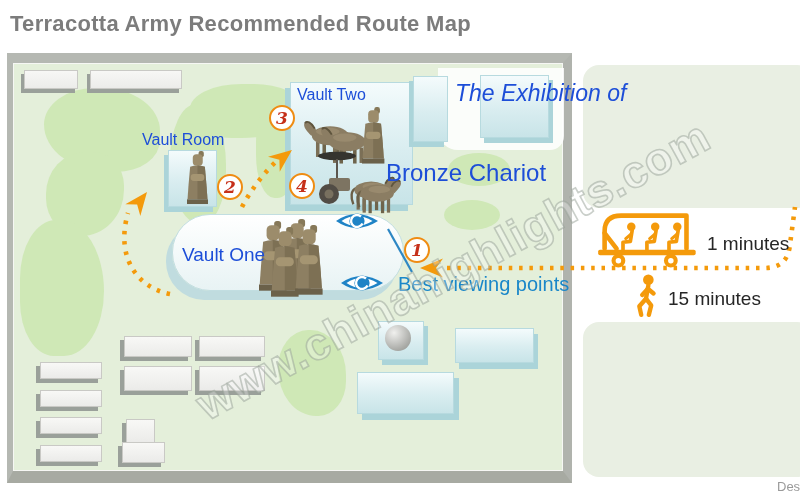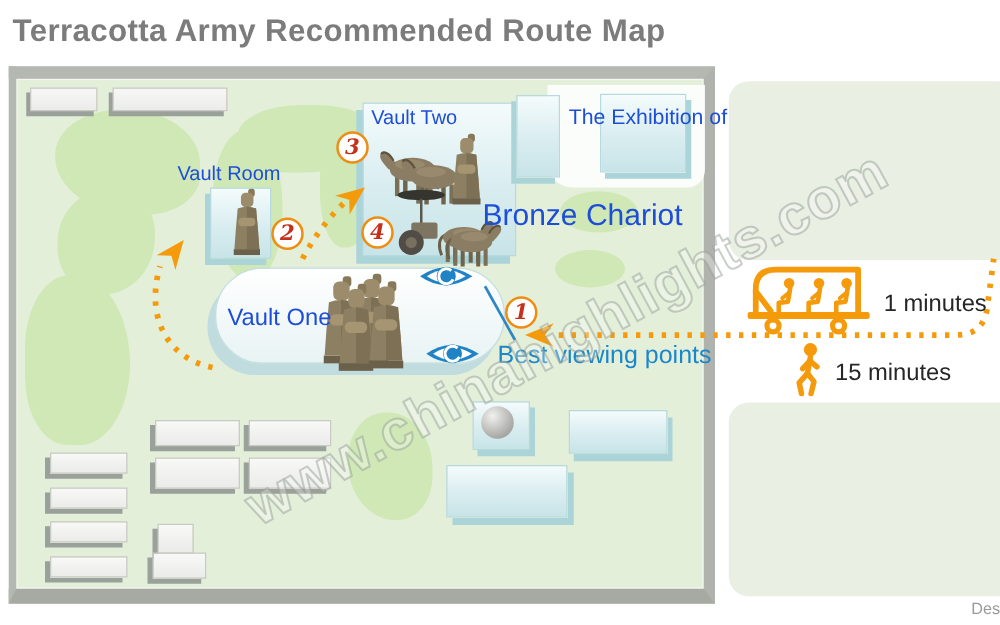--- a/index.html
+++ b/index.html
@@ -1,20 +1,20 @@
 <!DOCTYPE html>
 <html><head>
 <meta charset="utf-8">
 <style>
   html,body{margin:0;padding:0;}
   body{width:800px;height:500px;overflow:hidden;background:#ffffff;
        font-family:"Liberation Sans",sans-serif;position:relative;}
   .abs{position:absolute;}
   
-  .title{left:10px;top:11px;font-size:25px;font-weight:bold;color:#7c7c7c;letter-spacing:.3px;white-space:nowrap;}
+  .title{left:10px;top:11px;font-size:22px;font-weight:bold;color:#7c7c7c;letter-spacing:.3px;white-space:nowrap;}
   
   .rpark{background:#e9efe3;border-radius:16px;}
   .rpark1{left:583px;top:65px;width:230px;height:143px;}
   .rpark2{left:583px;top:322px;width:230px;height:155px;}
   
   .map{left:7px;top:53px;width:565px;height:430px;box-sizing:border-box;
        background:#e4efda;
        border:6px solid #b5b8b2;border-top-width:10px;border-right:9px solid #b0b3ad;
        border-bottom:12px solid #a7aaa2;
        box-shadow:inset 1px 1px 0 #f6f7f4, inset -1px -1px 0 #f6f7f4;}
@@ -56,21 +56,21 @@
              box-shadow:-6px 9px 0 #c0dcdf;}
   .dome{left:385px;top:325px;width:26px;height:26px;border-radius:50%;
         background:radial-gradient(circle at 35% 30%,#f0f0ee,#a9aaa6 70%,#8f908c);}
   
   .overlay{left:0;top:0;pointer-events:none;}
   
   .lbl{position:absolute;color:#1d4ed8;font-size:16px;line-height:1.15;white-space:nowrap;}
   .lbl-v3{left:142px;top:131px;}
   .lbl-v2{left:297px;top:86px;}
   .lbl-v1{left:182px;top:244px;font-size:19px;}
-  .lbl-weapons{left:455px;top:82px;font-size:17px;line-height:23px;}
+  .lbl-weapons{left:455px;top:82px;font-size:23px;line-height:23px;font-style:italic;}
   .lbl-chariot{left:386px;top:161px;font-size:24px;line-height:23px;}
   .lbl-best{left:398px;top:273px;font-size:20px;color:#1a87c9;}
   .lbl-5min{left:707px;top:233px;font-size:19px;color:#262626;}
   .lbl-15min{left:668px;top:288px;font-size:19px;color:#262626;}
   
   .stop{position:absolute;width:26px;height:26px;border-radius:50%;background:#fff;
         border:2px solid #ef8c12;box-sizing:border-box;display:flex;align-items:center;justify-content:center;
         font-family:"DejaVu Serif",serif;font-style:italic;font-weight:600;font-size:17px;color:#c6301a;}
   .s1{left:404px;top:237px;} .s2{left:217px;top:174px;} .s3{left:269px;top:105px;} .s4{left:289px;top:173px;}
   

